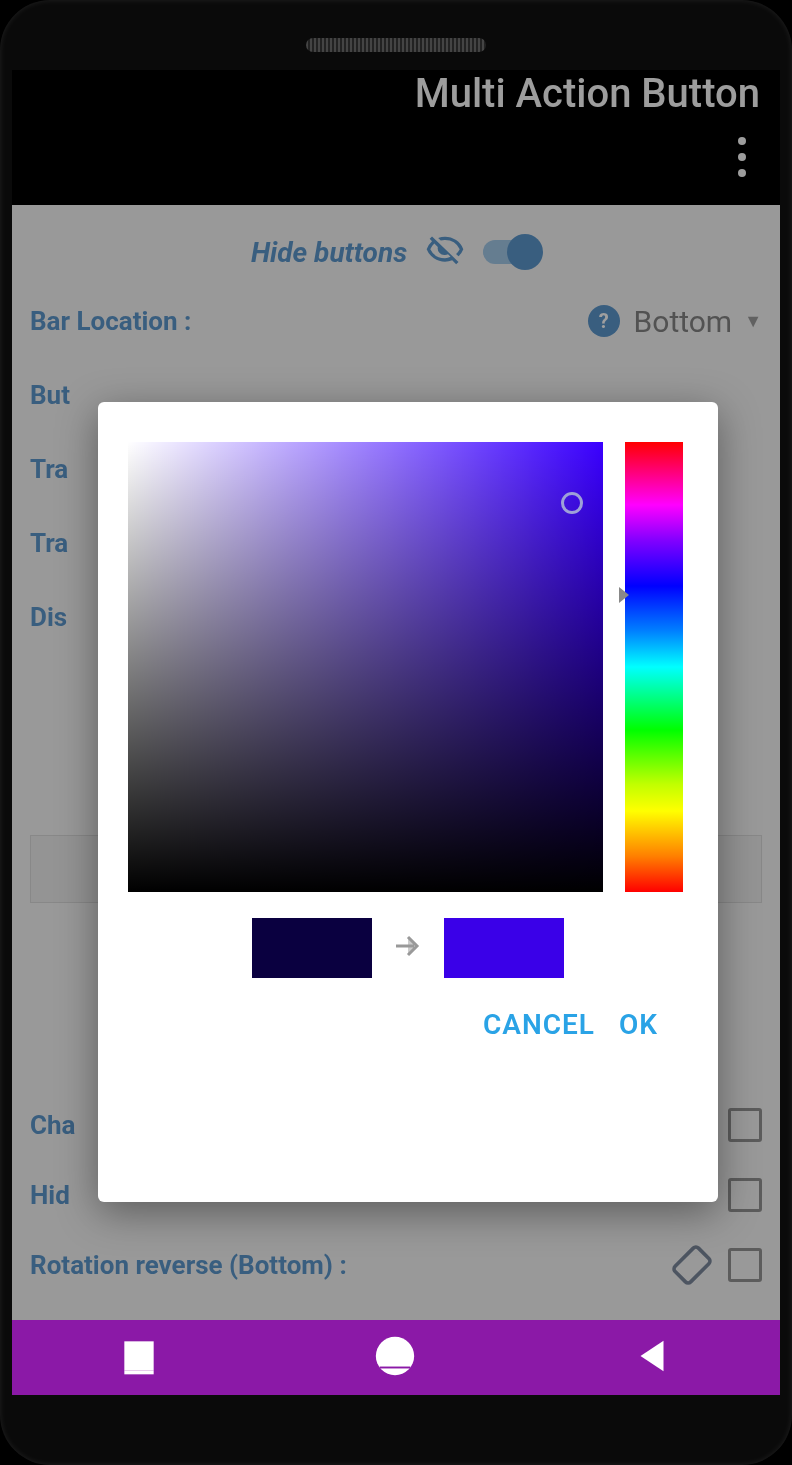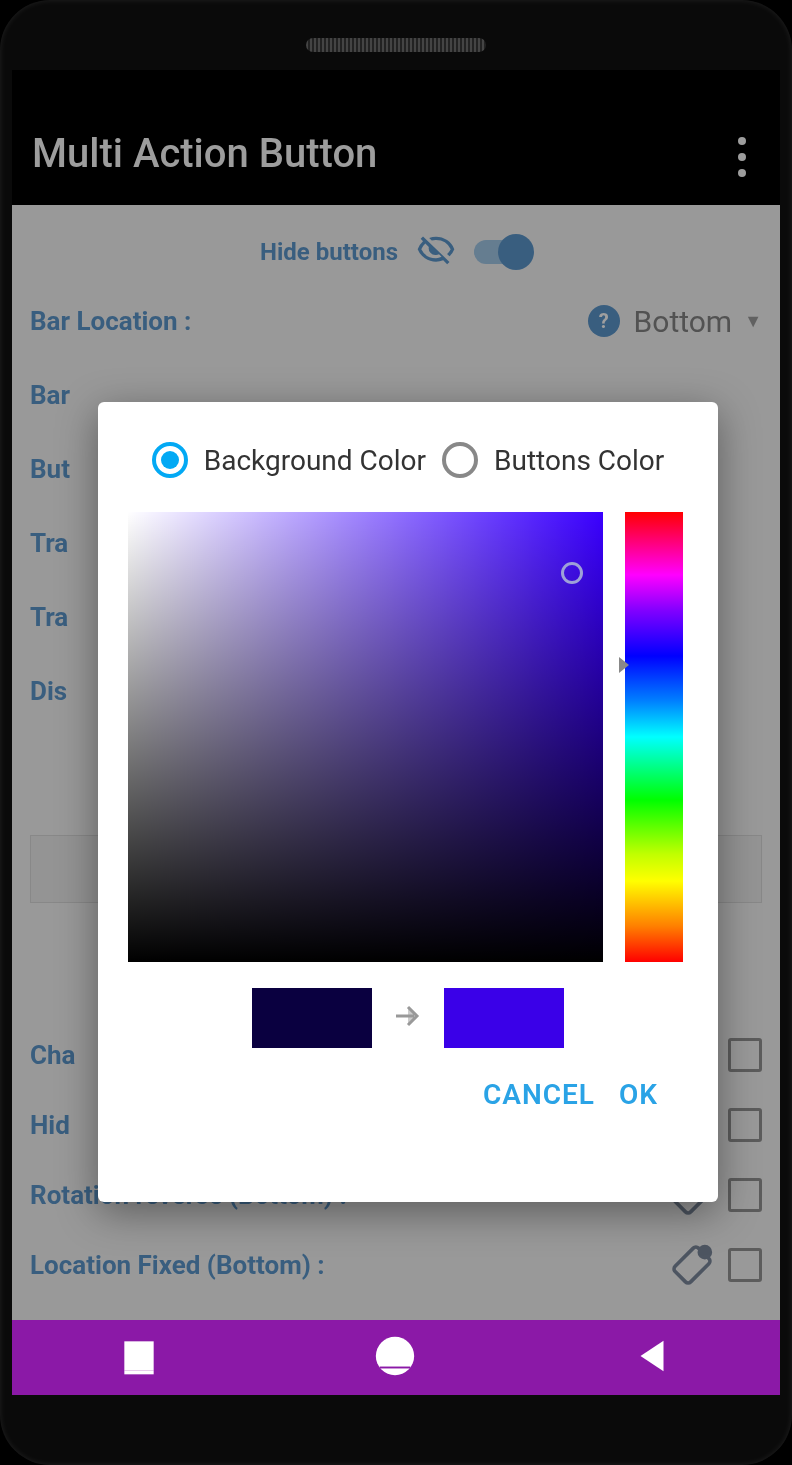--- a/index.html
+++ b/index.html
@@ -33,20 +33,21 @@
     overflow: hidden;
   }
 
   
   .app-header {
     height: 135px;
     display: flex;
     align-items: flex-end;
     padding: 0 20px 28px 20px;
     color: #9d9d9d;
+    flex-direction: column;
   }
   .app-title { font-size: 40px; font-weight: 500; color: #9d9d9d; flex: 1; }
   .overflow-menu { width: 36px; display: flex; flex-direction: column; align-items: center; gap: 8px; }
   .overflow-menu span { width: 8px; height: 8px; border-radius: 50%; background: #9d9d9d; }
 
   
   .page {
     position: absolute;
     top: 135px; left: 0; right: 0;
     bottom: 75px;
@@ -61,21 +62,21 @@
     z-index: 5;
   }
 
   .hide-row {
     display: flex;
     align-items: center;
     justify-content: center;
     gap: 18px;
     margin-bottom: 25px;
   }
-  .hide-label { font-size: 24px; font-weight: 700; color: #1e6fb8; }
+  .hide-label { font-size: 28px; font-weight: 700; color: #1e6fb8; font-style: italic; }
   .eye-off { color: #1e6fb8; }
   .switch {
     width: 58px; height: 24px;
     background: #7eb3de;
     border-radius: 12px;
     position: relative;
   }
   .switch-thumb {
     position: absolute;
     right: -2px; top: -6px;
@@ -208,23 +209,20 @@
       </div>
 
       <div class="setting-row">
         <span class="setting-label">Bar Location :</span>
         <span class="help-icon">?</span>
         <span class="dropdown-value">Bottom</span>
         <span class="dropdown-caret">▼</span>
       </div>
 
       <div class="setting-row">
-          <span class="setting-label">Bar</span>
-        </div>
-      <div class="setting-row">
           <span class="setting-label">But</span>
         </div>
       <div class="setting-row">
           <span class="setting-label">Tra</span>
         </div>
       <div class="setting-row">
           <span class="setting-label">Tra</span>
         </div>
       <div class="setting-row">
           <span class="setting-label">Dis</span>
@@ -243,30 +241,20 @@
         </div>
         <div class="opt-row">
           <span class="opt-label">Rotation reverse (Bottom) :</span>
           <span class="opt-icon">
             <svg width="44" height="44" viewBox="0 0 24 24" fill="none" stroke="currentColor" stroke-width="2">
                 <rect x="6" y="3" width="12" height="18" rx="2" transform="rotate(45 12 12)"></rect>
               </svg>
           </span>
           <span class="checkbox"></span>
         </div>
-        <div class="opt-row">
-          <span class="opt-label">Location Fixed (Bottom) :</span>
-          <span class="opt-icon">
-            <svg width="44" height="44" viewBox="0 0 24 24" fill="none" stroke="currentColor" stroke-width="2">
-                <rect x="6" y="3" width="12" height="18" rx="2" transform="rotate(45 12 12)"></rect>
-                <circle cx="19" cy="5" r="3" fill="currentColor"></circle>
-              </svg>
-          </span>
-          <span class="checkbox"></span>
-        </div>
       </div>
     </div>
 
     <div class="scrim"></div>
 
     <div class="navbar">
       <div class="nav-btn">
         <svg width="44" height="44" viewBox="0 0 24 24" fill="#fff">
             <rect x="4" y="4" width="16" height="16"></rect>
             <rect x="4" y="20" width="16" height="2"></rect>
@@ -279,26 +267,20 @@
           </svg>
       </div>
       <div class="nav-btn">
         <svg width="46" height="46" viewBox="0 0 24 24" fill="#fff">
             <path d="M18 4 L6 12 L18 20 Z"></path>
           </svg>
       </div>
     </div>
 
     <div class="dialog">
-      <div class="radio-row">
-        <span class="radio selected"></span>
-        <span class="radio-label">Background Color</span>
-        <span class="radio"></span>
-        <span class="radio-label">Buttons Color</span>
-      </div>
 
       <div class="picker-area">
         <div class="sv-panel">
           <div class="sv-thumb"></div>
         </div>
         <div class="hue-bar">
           <div class="hue-thumb"></div>
         </div>
       </div>
 

